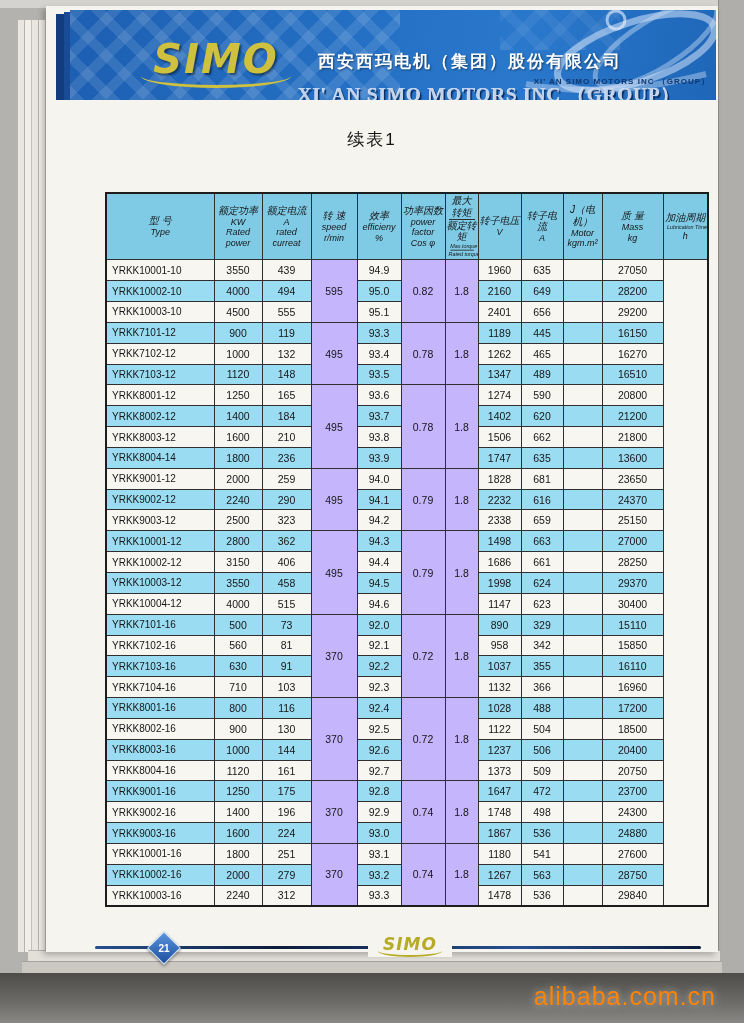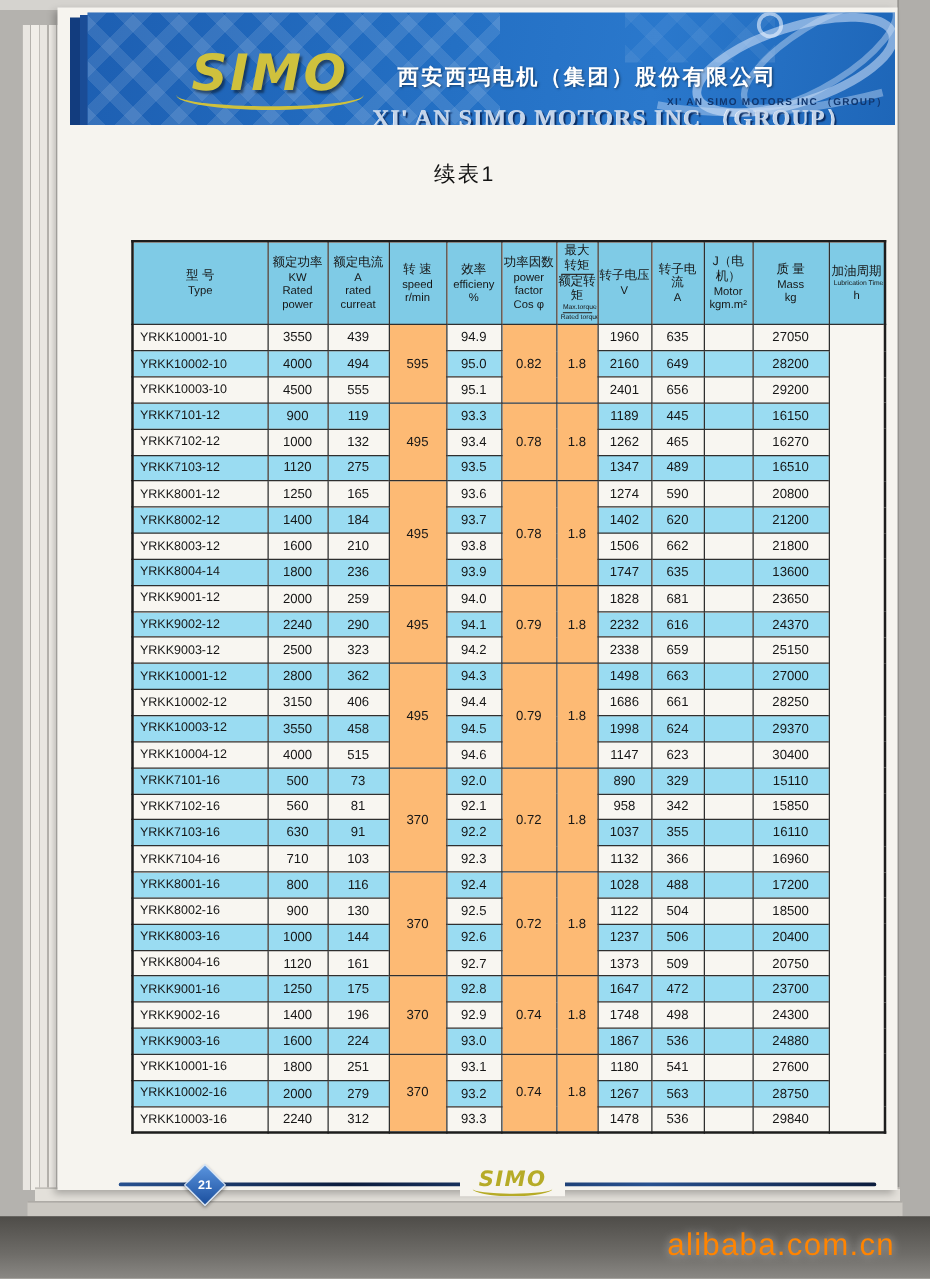--- a/index.html
+++ b/index.html
@@ -50,30 +50,30 @@
 
   
   .table-title { position:absolute; left:0; top:128px; width:744px; text-align:center;
                  font-size:17px; font-weight:normal; color:#141414; letter-spacing:2px; }
 
   
   table.spec { position:absolute; left:105px; top:192px; width:602px; border-collapse:collapse;
                table-layout:fixed; border:2px solid #1d1d1d; }
   .spec th, .spec td { border:1px solid #2f2f2f; color:#161616; overflow:hidden; }
   .spec th { background:#7fcbe6; font-weight:normal; font-size:10px; line-height:1.18;
-             height:64px; vertical-align:middle; text-align:center; padding:1px; }
+             height:64px; vertical-align:middle; text-align:center; padding:1px;font-style:italic; }
   .spec th span { display:block; }
   .spec th .en { font-size:9px; }
   .spec th .tiny { font-size:6px; transform:scale(.9); white-space:nowrap; }
   .spec th .frac-top { border-bottom:1px solid #2f2f2f; margin:0 2px; }
   .spec td { height:20.85px; font-size:10.5px; text-align:center; background:#f8f6f1;
              vertical-align:middle; padding:0 1px; white-space:nowrap; }
   .spec td.c-type { text-align:left; padding-left:5px; font-size:10px; }
   .spec tr.alt td { background:#9adcf2; }
-  .spec td.merge, .spec tr.alt td.merge { background:#fdba74; }
+  .spec td.merge, .spec tr.alt td.merge { background:#c4b5fd; }
   .spec td.lub, .spec tr.alt td.lub { background:#f8f6f1; }
 
   
   .footer-line { position:absolute; left:95px; top:946px; width:606px; height:3px;
                  background:linear-gradient(90deg,#27508f,#0c1c3c 30%,#27508f 70%,#0c1c3c); border-radius:2px; }
   .page-diamond { position:absolute; left:148px; top:932px; width:32px; height:32px; }
   .page-diamond .shape { position:absolute; left:4px; top:4px; width:24px; height:24px; transform:rotate(45deg);
                          background:linear-gradient(135deg,#5a94de,#1b4f9e); border:1px solid #cfe0f4;
                          box-shadow:1px 1px 3px rgba(0,0,0,.4); }
   .page-diamond .num { position:absolute; inset:0; display:flex; align-items:center; justify-content:center;
@@ -257,21 +257,21 @@
           <td>132</td>
           <td>93.4</td>
           <td>1262</td>
           <td>465</td>
           <td></td>
           <td>16270</td>
         </tr>
         <tr class="alt">
           <td class="c-type">YRKK7103-12</td>
           <td>1120</td>
-          <td>275</td>
+          <td>148</td>
           <td>93.5</td>
           <td>1347</td>
           <td>489</td>
           <td></td>
           <td>16510</td>
         </tr>
         <tr>
           <td class="c-type">YRKK8001-12</td>
           <td>1250</td>
           <td>165</td>

